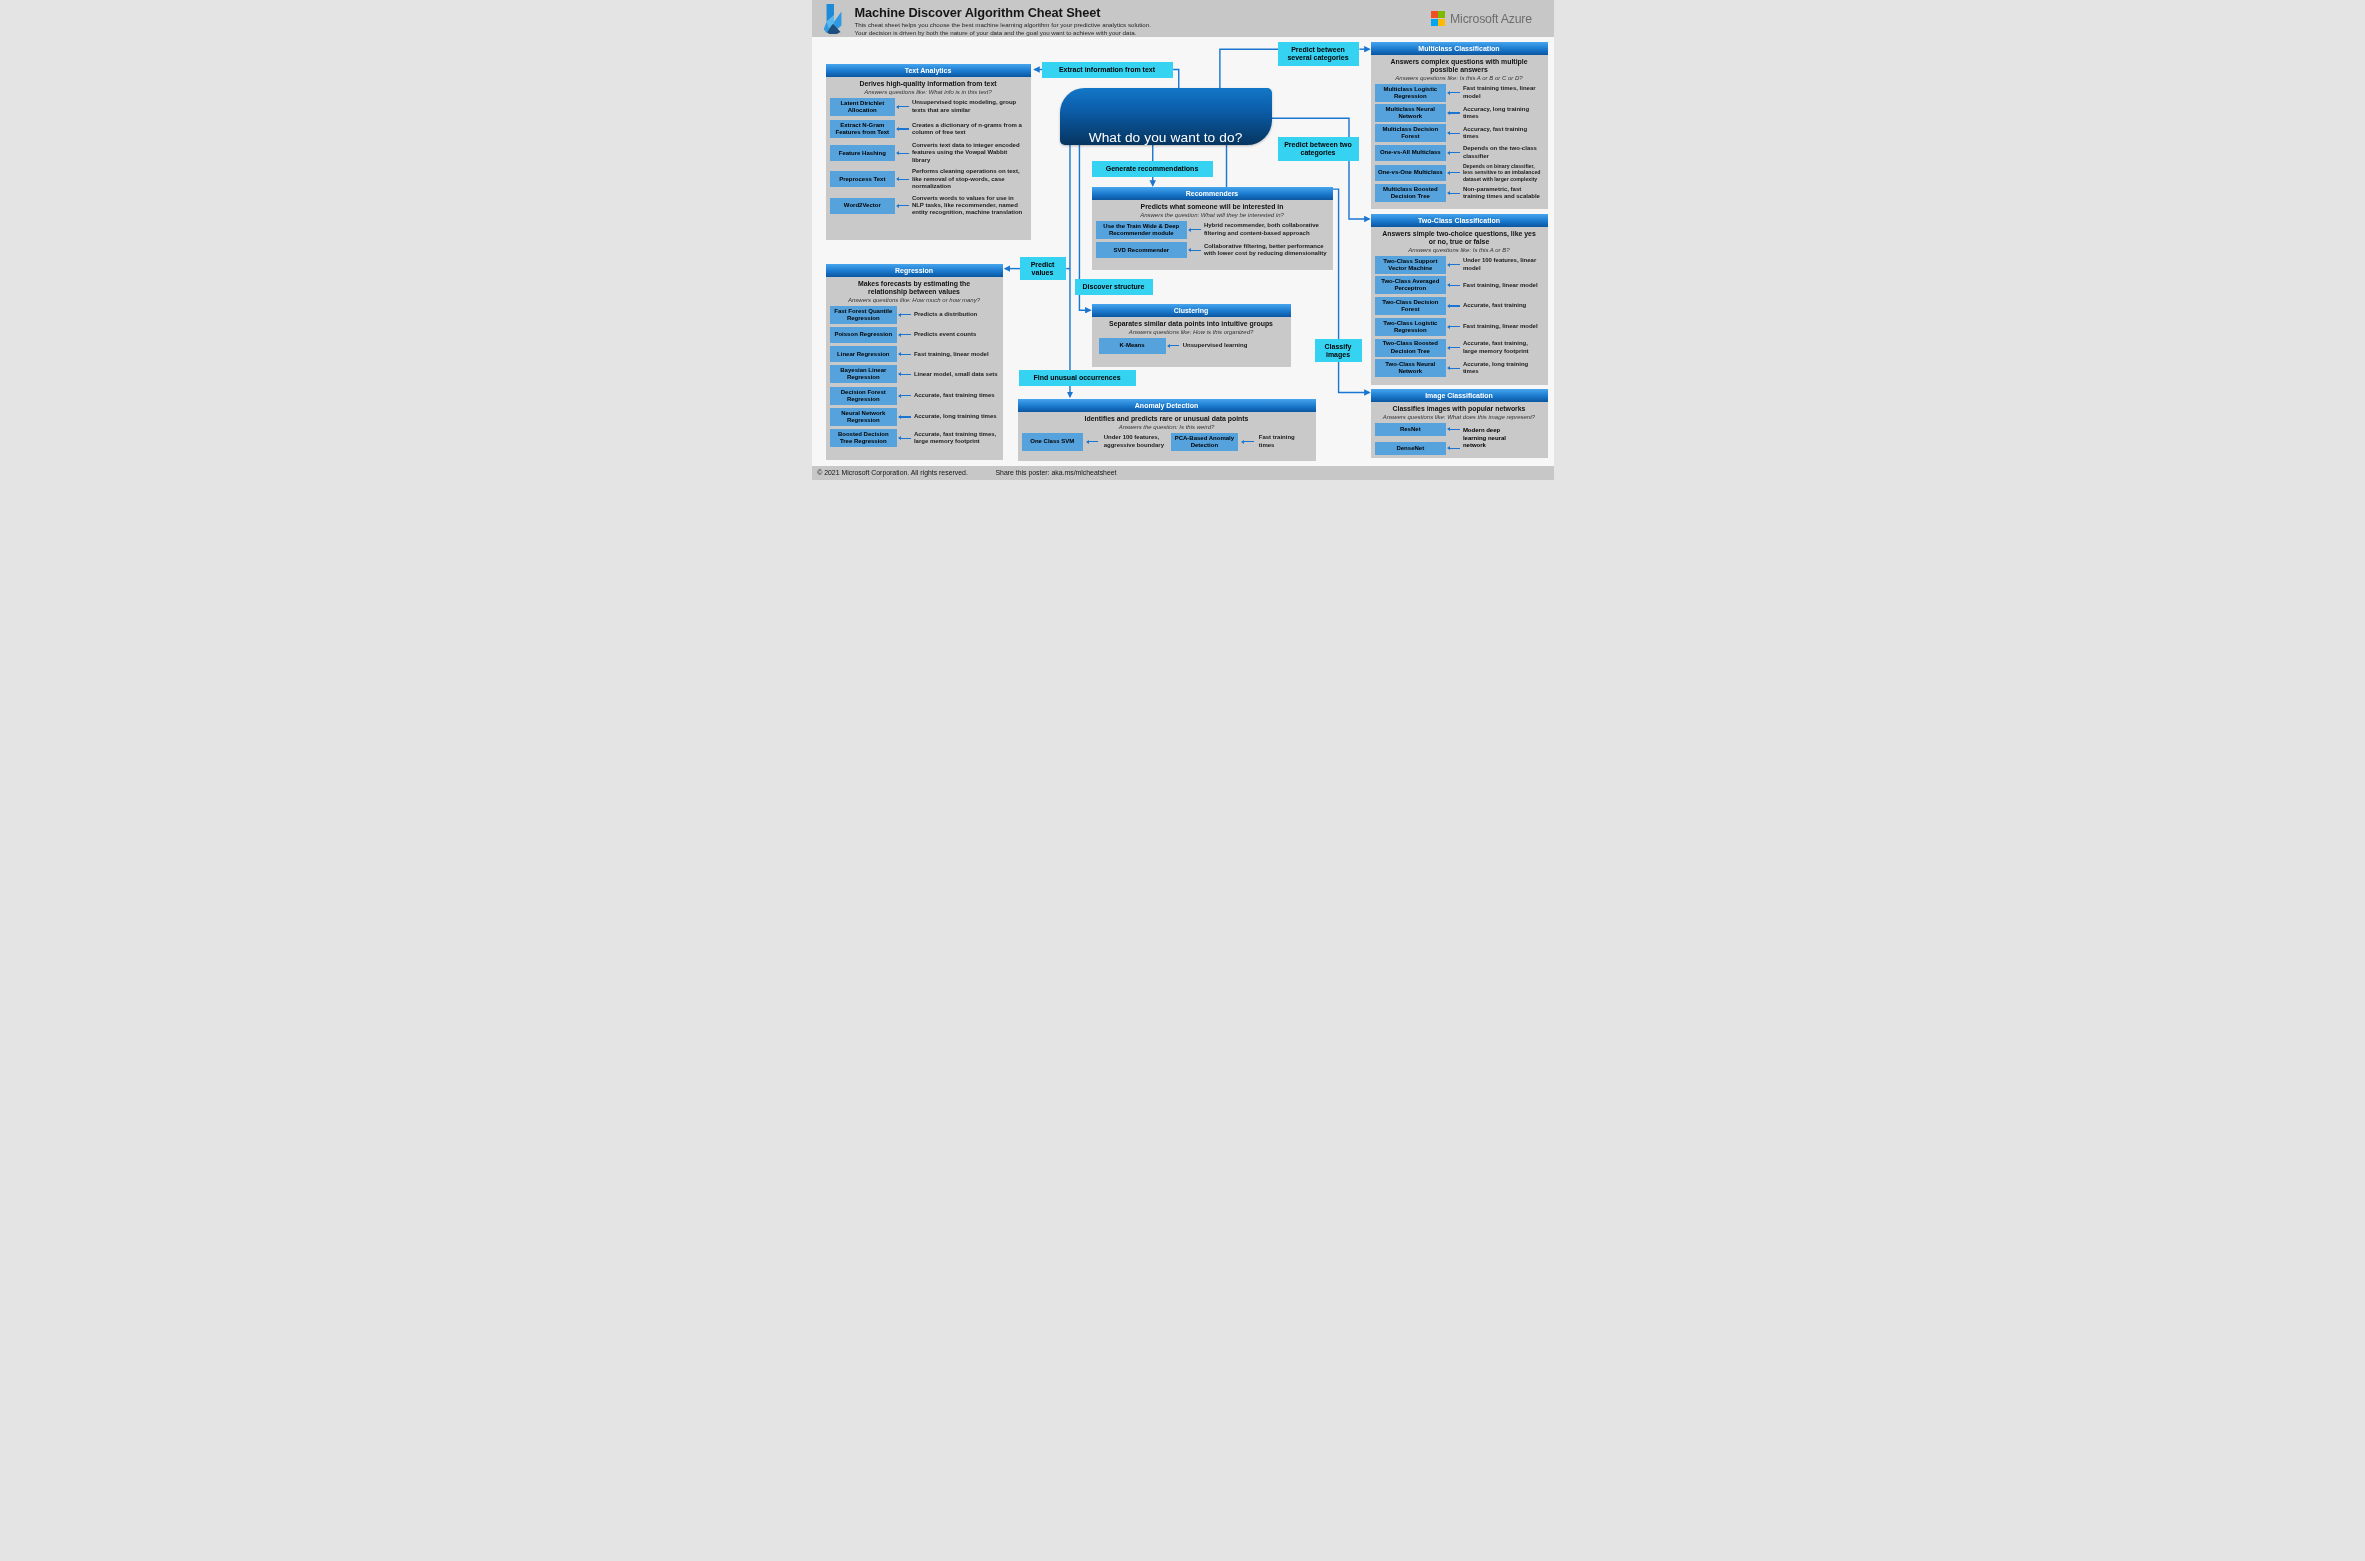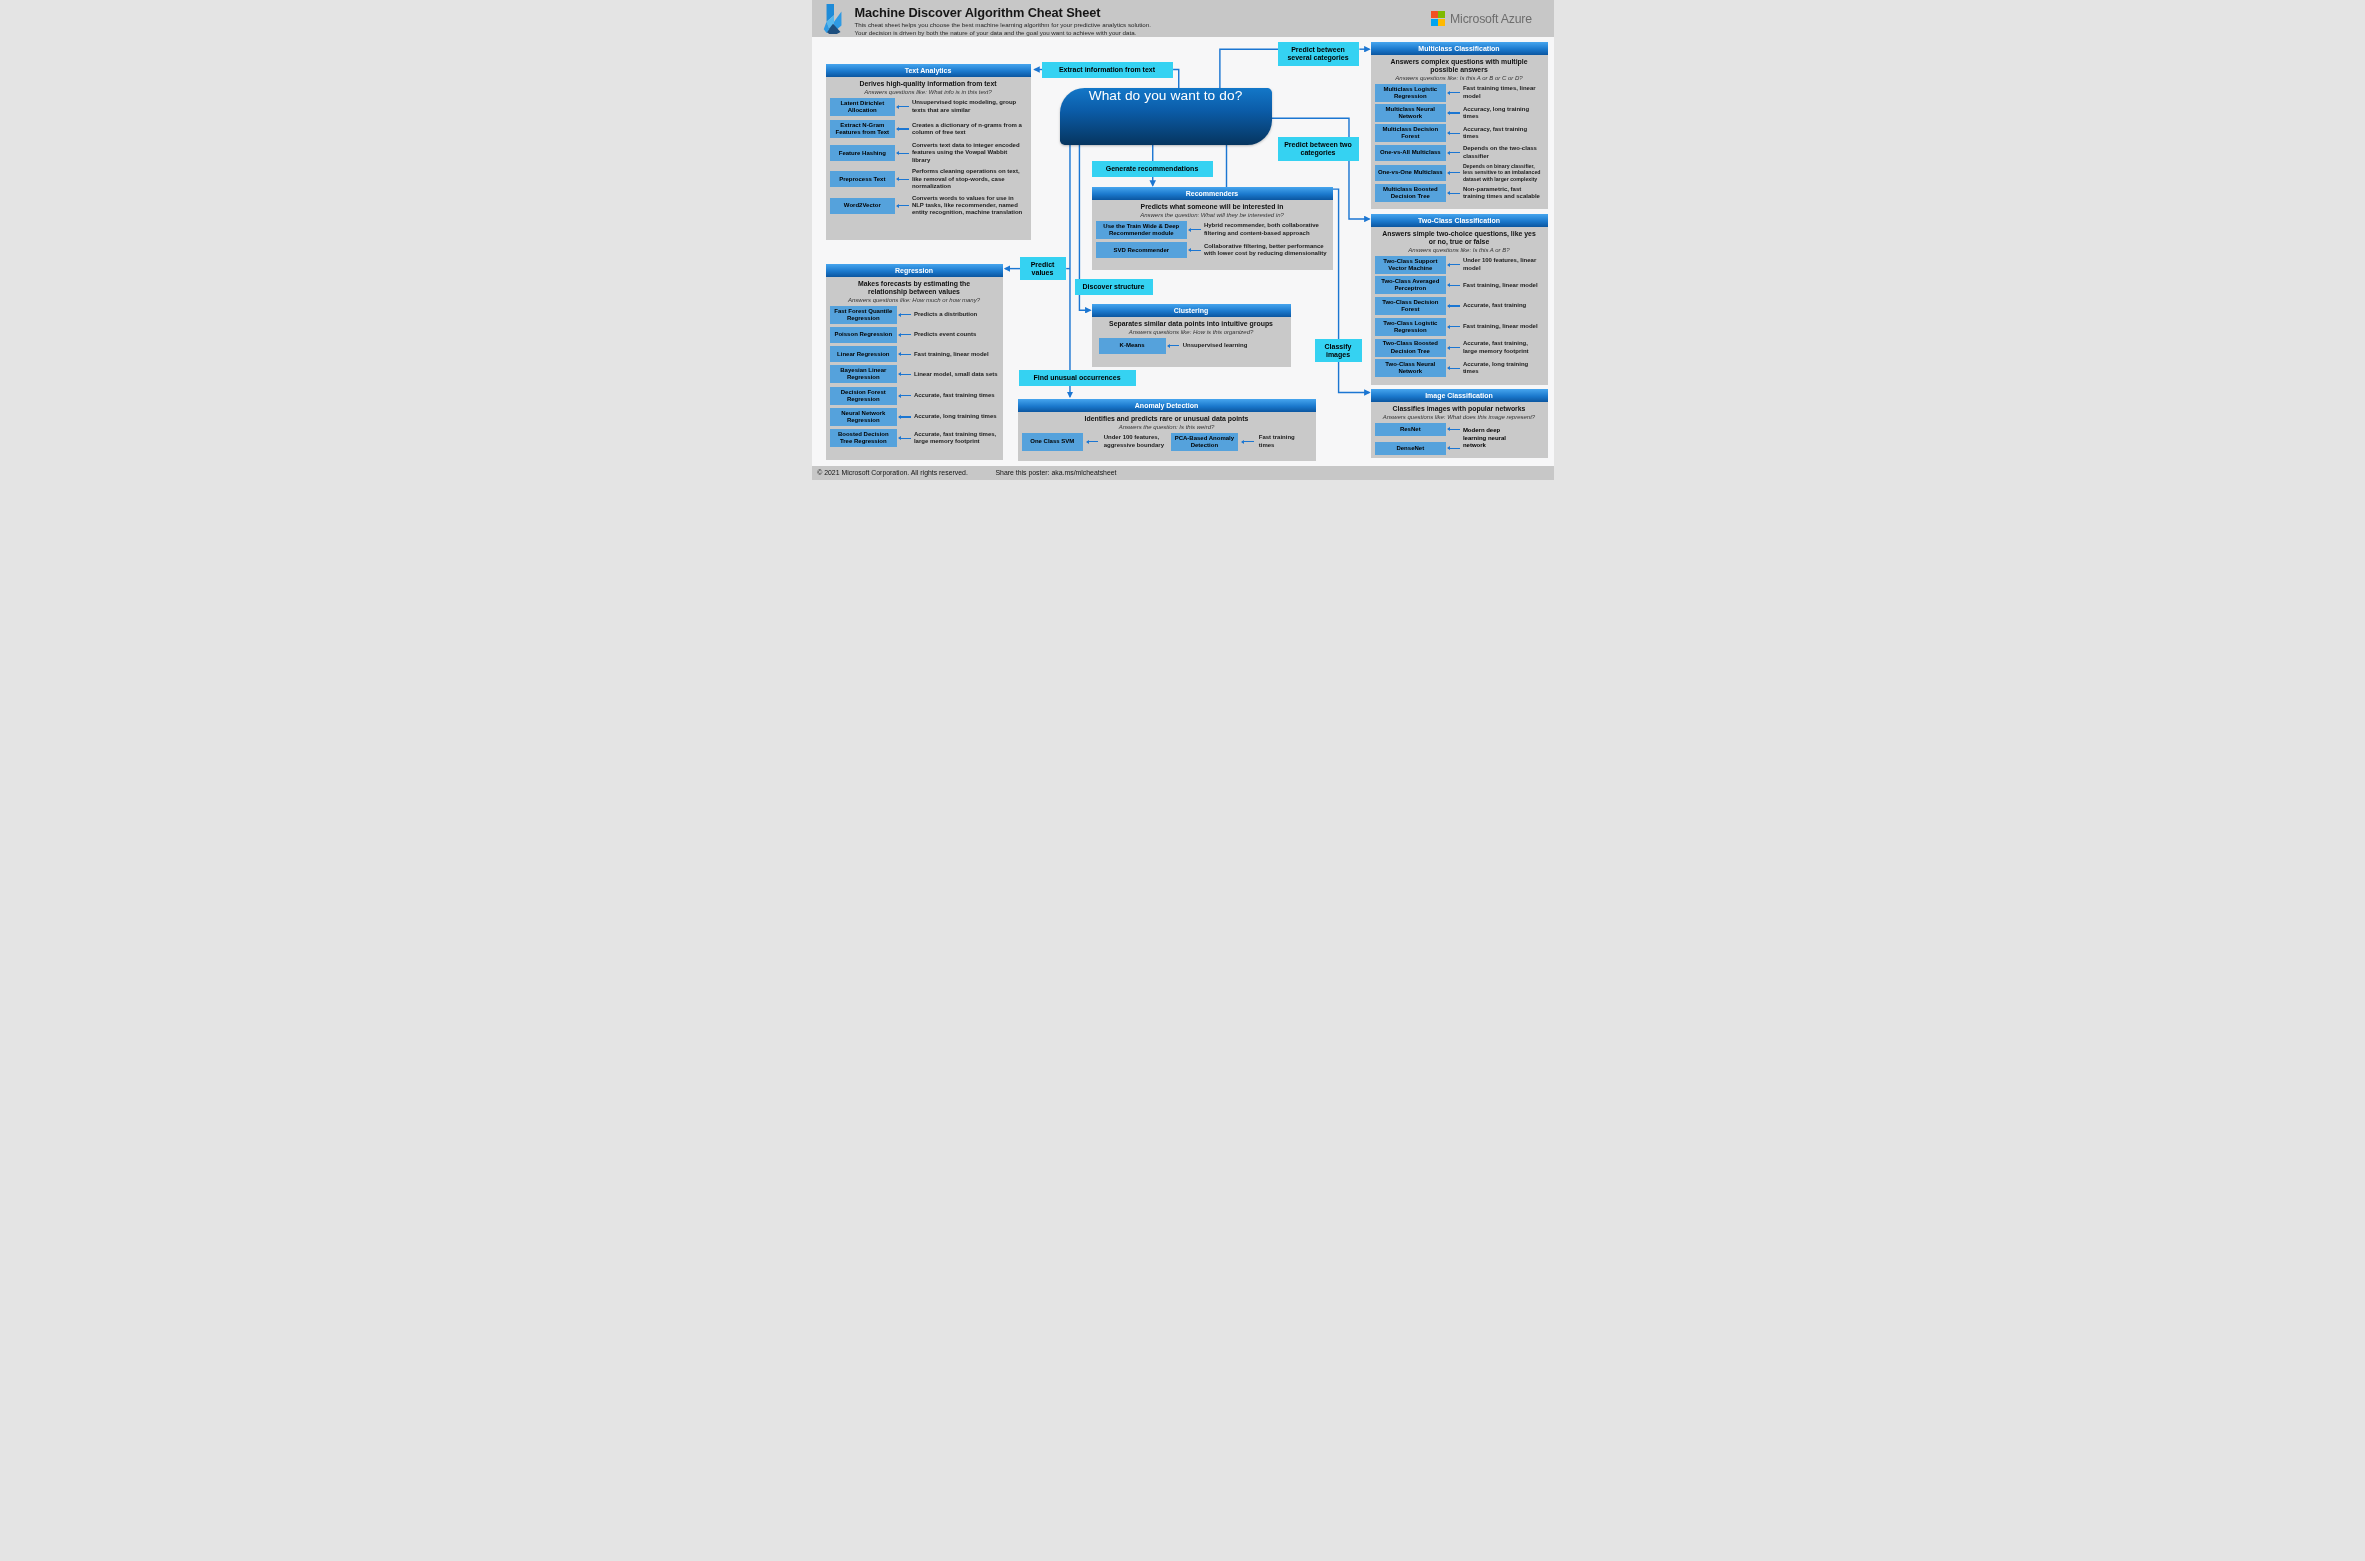--- a/index.html
+++ b/index.html
@@ -17,21 +17,21 @@
   .mslogo { position:absolute; left:619px; top:11.4px; display:flex; align-items:flex-end; }
   .mssquares { display:grid; grid-template-columns:7px 7px; grid-template-rows:7px 7px; gap:0.9px; }
   .mssquares div { width:7px; height:7px; }
   .msname { font-size:12.3px; color:#6d6d6d; margin-left:4.7px; letter-spacing:-0.2px; }
   .foot-copy { position:absolute; left:5.7px; top:469px; font-size:6.9px; color:#121212; }
   .foot-share { position:absolute; left:184px; top:469px; font-size:6.9px; color:#121212; }
 
   
   .center-node { position:absolute; left:248px; top:88px; width:212px; height:57px;
     background:linear-gradient(180deg,#1377c8 0%,#0b5ca8 40%,#06355f 100%);
-    border-radius:24.6px 4.7px 24.6px 4.7px; display:flex; align-items:flex-start; justify-content:center;
+    border-radius:24.6px 4.7px 24.6px 4.7px; display:flex; align-items:flex-end; justify-content:center;
     box-shadow:0 0.9px 2.4px rgba(0,0,0,.25); z-index:4; }
   .center-node span { color:#ffffff; font-size:13.7px; font-weight:400; letter-spacing:0.1px; }
 
   
   .dlabel { position:absolute; background:#35d2f2; color:#000; font-weight:bold; font-size:7px;
     display:flex; align-items:center; justify-content:center; text-align:center; line-height:1.12;
     z-index:5; padding:0.9px 1.9px; }
 
   
   .panel { position:absolute; background:#c9c9c9; z-index:3; }

